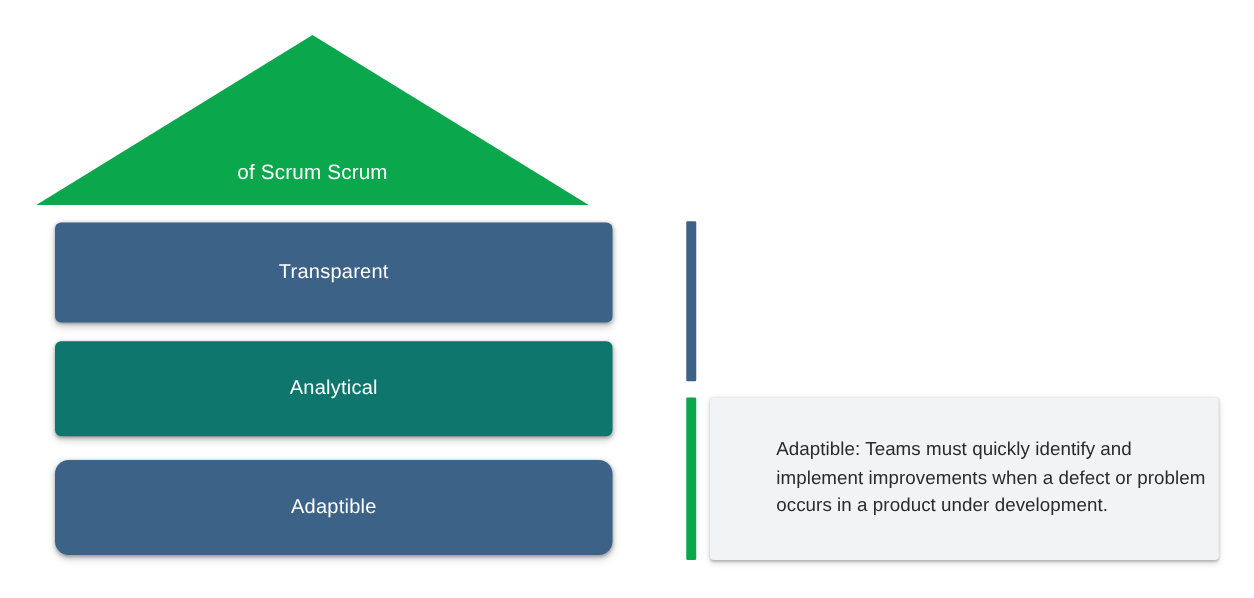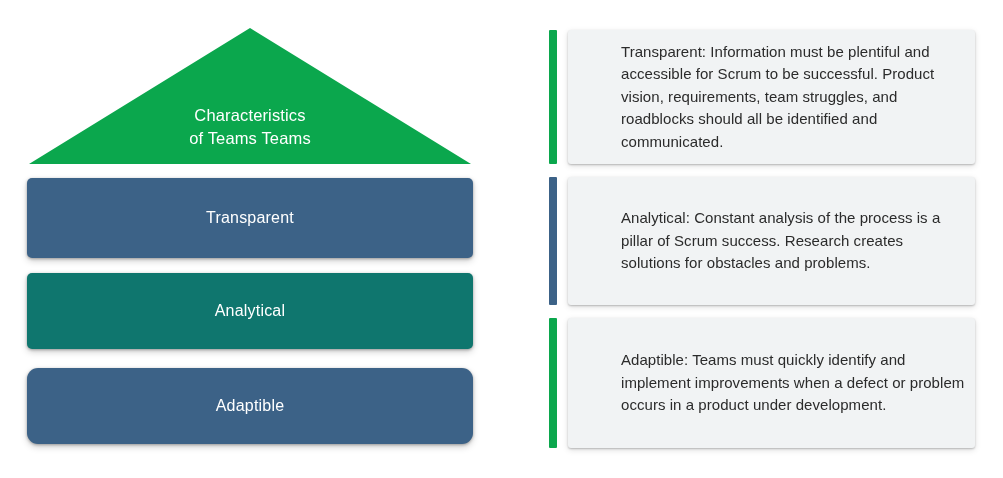--- a/index.html
+++ b/index.html
@@ -57,21 +57,21 @@
     color: #ffffff;
     font-size: 16.5px;
     line-height: 23px;
     text-align: center;
     letter-spacing: .15px;
     pointer-events: none;
   }
 
   .tier {
     position: absolute;
-    left: 27px;
+    left: 44px;
     width: 446px;
     border-radius: 5px;
     display: flex;
     align-items: center;
     justify-content: center;
     color: #ffffff;
     font-size: 16px;
     letter-spacing: .2px;
     box-shadow: 0 1px 3px rgba(0,0,0,.30), 0 3px 7px rgba(0,0,0,.18);
   }
@@ -137,52 +137,42 @@
 
 <div id="canvas">
 
   <div class="left-panel">
 
     <div class="roof">
       <svg viewBox="0 0 442 136" preserveAspectRatio="none">
         <polygon points="221,0 442,136 0,136" fill="#0ba74d"></polygon>
       </svg>
       <div class="roof-label">
-        <span>Characteristics</span>
-        <span>of Teams Teams</span>
+        <span>of Scrum Scrum</span>
       </div>
     </div>
 
     <div class="tier tier-1">
       <span>Transparent</span>
     </div>
 
     <div class="tier tier-2">
       <span>Analytical</span>
     </div>
 
     <div class="tier tier-3">
       <span>Adaptible</span>
     </div>
   </div>
 
   <div class="right-panel">
 
-    <div class="card-row card-row-1">
-      <div class="accent-bar accent-green"></div>
-      <div class="card">
-        <div class="card-text">Transparent: Information must be plentiful and accessible for Scrum to be successful. Product vision, requirements, team struggles, and roadblocks should all be identified and communicated.</div>
-      </div>
-    </div>
 
     <div class="card-row card-row-2">
       <div class="accent-bar accent-blue"></div>
-      <div class="card">
-        <div class="card-text">Analytical: Constant analysis of the process is a pillar of Scrum success. Research creates solutions for obstacles and problems.</div>
-      </div>
     </div>
 
     <div class="card-row card-row-3">
       <div class="accent-bar accent-green"></div>
       <div class="card">
         <div class="card-text">Adaptible: Teams must quickly identify and implement improvements when a defect or problem occurs in a product under development.</div>
       </div>
     </div>
   </div>
 

